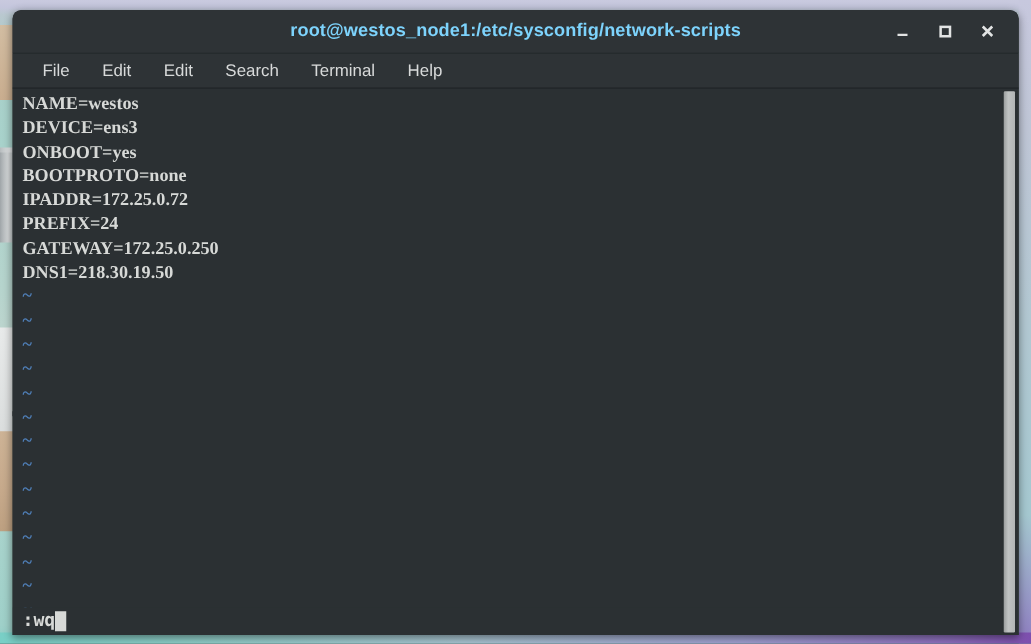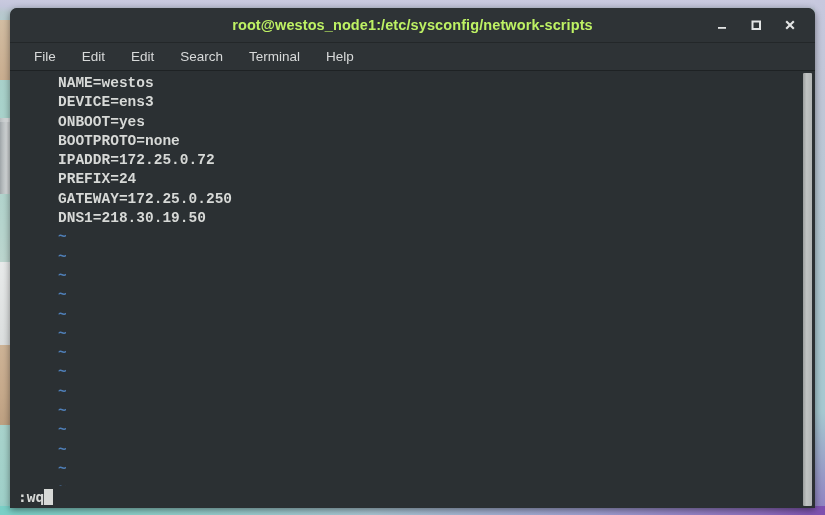--- a/index.html
+++ b/index.html
@@ -130,21 +130,21 @@
     min-height: 34px;
     background: #2e3336;
     border-radius: 7px 7px 0 0;
     display: flex;
     align-items: center;
     justify-content: center;
     border-bottom: 1px solid #232729;
   }
   #title-text {
     font-size: 14.5px;
-    color: #bef264;
+    color: #7dd3fc;
     font-weight: 700;
     letter-spacing: 0.1px;
     white-space: nowrap;
   }
   #win-controls {
     position: absolute;
     right: 8px;
     top: 0;
     height: 34px;
     display: flex;
@@ -189,27 +189,26 @@
     overflow: hidden;
   }
   #term-body {
     position: absolute;
     left: 0;
     top: 0;
     right: 16px;
     bottom: 22px;
     padding: 3px 0 0 8px;
     overflow: hidden;
-    font-family: Liberation Mono, monospace;
+    font-family: Liberation Serif, serif;
     font-size: 14.5px;
     line-height: 19.3px;
     color: #d7d9d7;
     font-weight: 700;
     white-space: pre;
-    margin-left: 40px;
   }
   .term-line { height: 19.3px; }
   .tilde { color: #4f7fb8; font-weight: 700; }
 
   
   #term-status {
     position: absolute;
     left: 0;
     right: 12px;
     bottom: 0;

